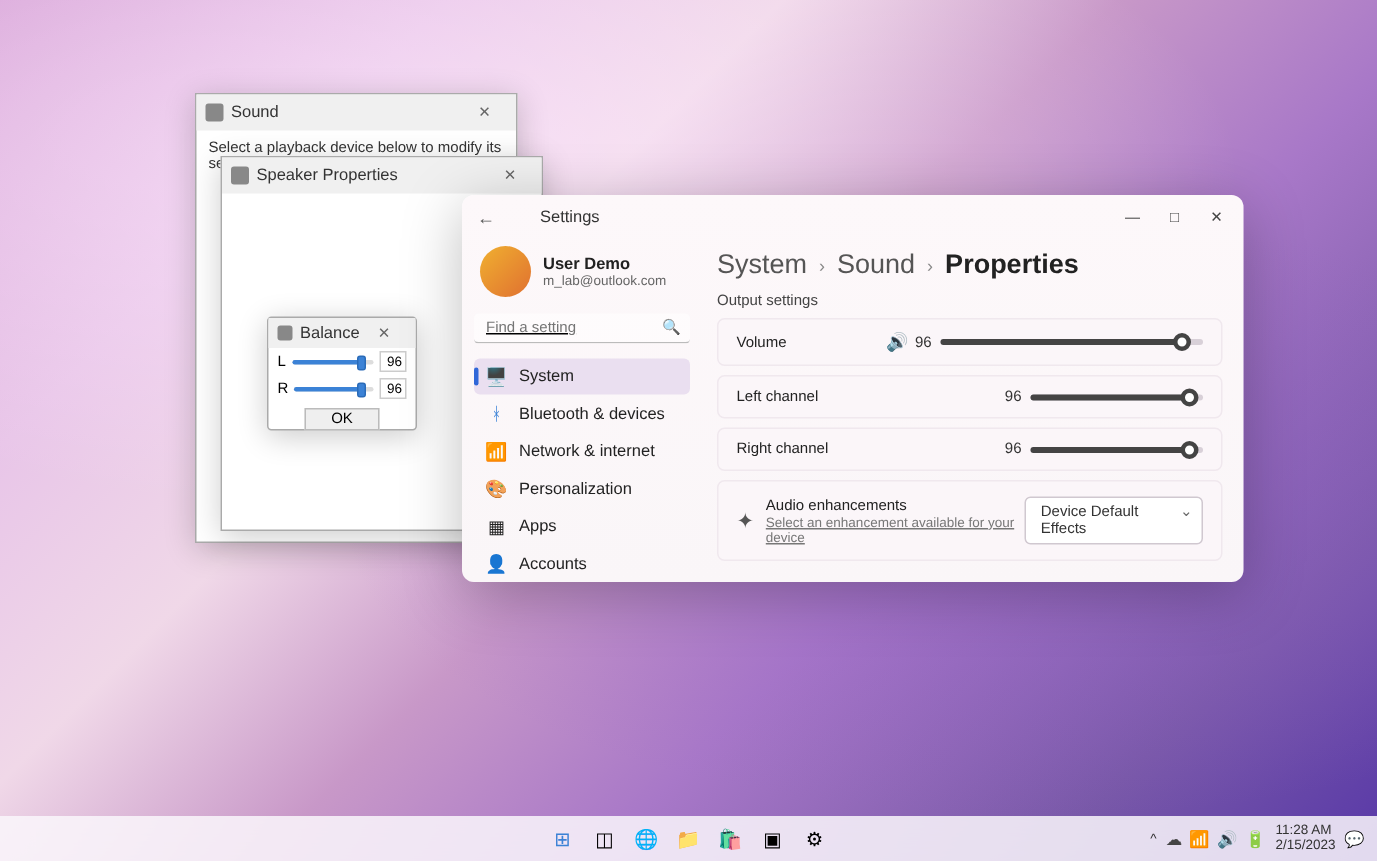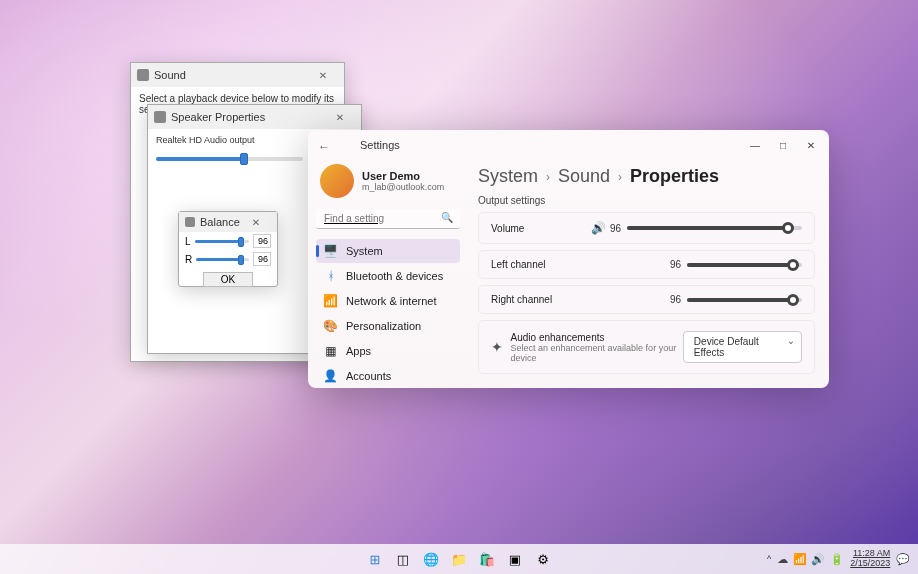--- a/index.html
+++ b/index.html
@@ -61,31 +61,31 @@
 .card-row { background:#fbf6f9; border:1px solid #f0e8ee; border-radius:5px; padding:8px 12px; display:flex; align-items:center; margin-bottom:6px; font-size:10px; color:#222; }
 .card-row .label { flex:0 0 100px; }
 .card-row .ico { margin-right:4px; color:#555; font-size:12px; }
 .vol-val { margin-right:6px; font-size:10px; color:#333; }
 .slider2 { flex:1; height:4px; background:#d8d0d8; border-radius:2px; position:relative; }
 .slider2-fill { position:absolute; left:0; top:0; bottom:0; background:#444; border-radius:2px; }
 .slider2-thumb { position:absolute; top:-4px; width:12px; height:12px; background:#fff; border:3px solid #444; border-radius:50%; transform:translateX(-50%); }
 .card-row.enhance { padding:10px 12px; }
 .enhance .icon-box { width:22px; font-size:14px; color:#555; }
 .enhance-txt .t1 { font-size:10px; color:#222; }
-.enhance-txt .t2 { font-size:9px; color:#777; }
+.enhance-txt .t2 { font-size:9px; color:#777;text-decoration:underline; }
 .dropdown { margin-left:auto; border:1px solid #d0c8d0; background:#fff; border-radius:4px; padding:4px 20px 4px 10px; font-size:10px; color:#333; position:relative; cursor:pointer; }
 .dropdown::after { content:"⌄"; position:absolute; right:6px; top:3px; color:#666; font-size:10px; }
 
 
 .taskbar { position:absolute; left:0; right:0; bottom:0; height:30px; background:rgba(250,247,252,0.85); display:flex; align-items:center; padding:0 8px; backdrop-filter:blur(10px); }
 .tb-center { position:absolute; left:50%; transform:translateX(-50%); display:flex; gap:6px; }
 .tb-ico { width:22px; height:22px; border-radius:4px; display:flex; align-items:center; justify-content:center; font-size:13px; cursor:pointer; }
 .tb-right { margin-left:auto; display:flex; align-items:center; gap:6px; font-size:9px; color:#333; }
 .tb-tray { display:flex; gap:5px; font-size:11px; color:#444; }
-.tb-time { text-align:right; line-height:1.1; font-size:9px;text-decoration:underline; }
+.tb-time { text-align:left; line-height:1.1; font-size:9px; }
 </style>
 </head>
 <body>
 
 <div class="wallpaper"></div>
 
 <div class="win-legacy win-sound">
   <div class="win-titlebar">
     <span class="ico"></span>
     <span>Sound</span>
@@ -96,31 +96,20 @@
     <button class="legacy-btn">OK</button>
     <button class="legacy-btn">Cancel</button>
   </div>
 </div>
 
 <div class="win-legacy win-speaker">
   <div class="win-titlebar">
     <span class="ico"></span>
     <span>Speaker Properties</span>
     <span class="win-titlebar-close">✕</span>
-  </div>
-  <div class="legacy-body">
-    <div style="font-size:9px;margin-bottom:4px;">Realtek HD Audio output</div>
-    <div class="field-row">
-      <div class="slider-track">
-        <div class="slider-fill" style="width:60%"></div>
-        <div class="slider-thumb" style="left:60%"></div>
-      </div>
-      <span class="num-box">96</span>
-      <span class="sp-ico">🔊</span>
-    </div>
   </div>
 </div>
 
 <div class="win-legacy win-balance">
   <div class="win-titlebar" style="height:20px;">
     <span class="ico" style="width:10px;height:10px;"></span>
     <span>Balance</span>
     <span class="win-titlebar-close">✕</span>
   </div>
   <div class="bal-row">

